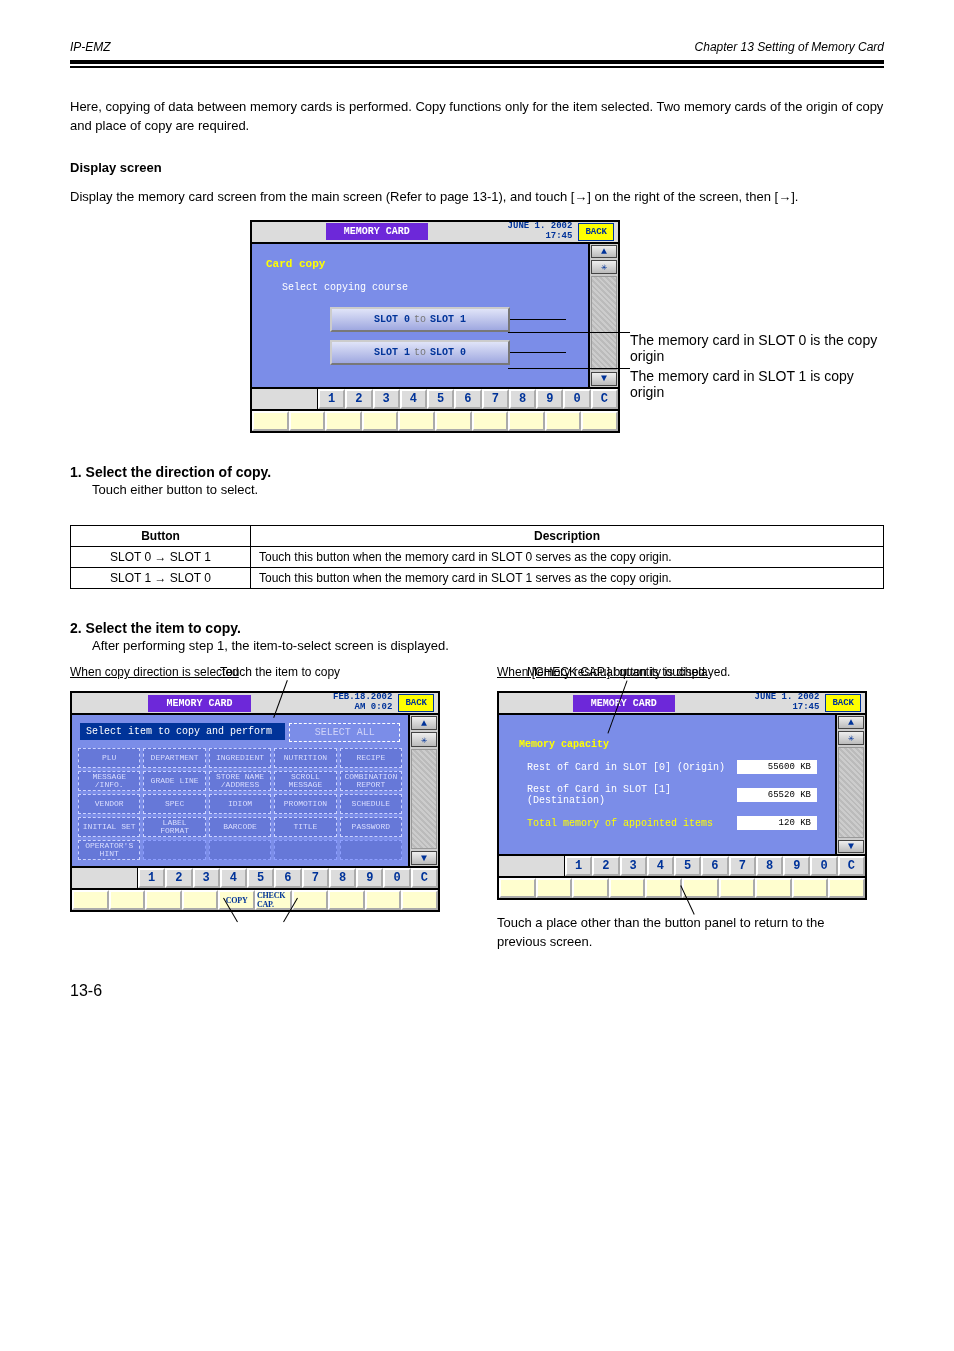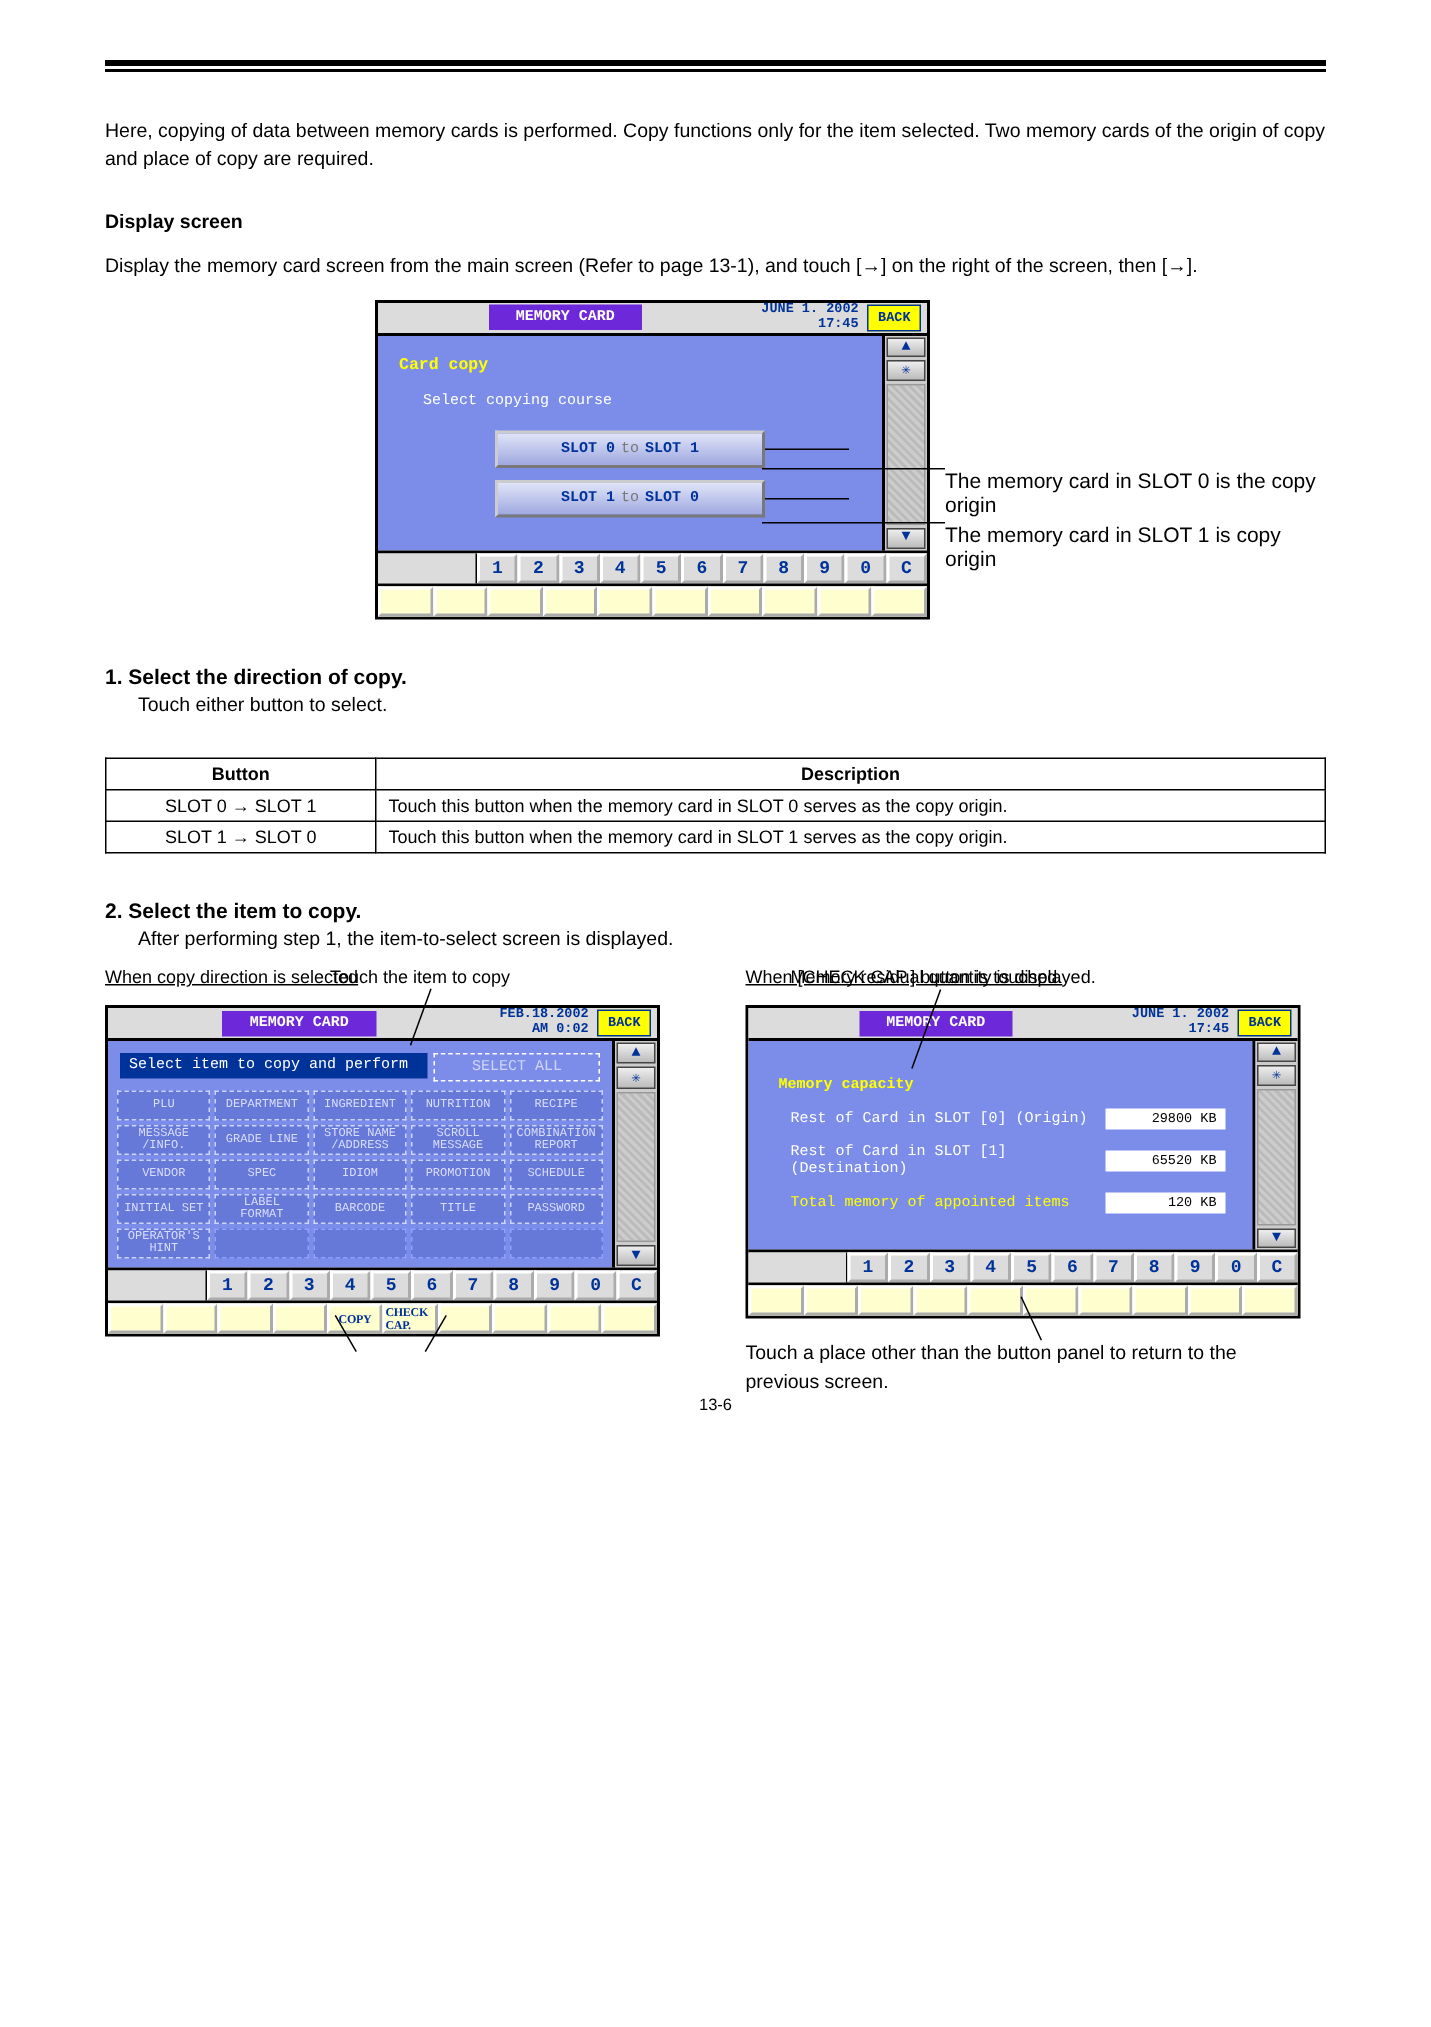--- a/index.html
+++ b/index.html
@@ -242,20 +242,24 @@
   .memrow .val {
     width: 80px;background:#fff;color:#000;padding:2px 6px;text-align:right;font-size:9px;position:relative;
   }
   .memrow .hdr { color:#ffff00;font-weight:bold;font-size:10px;padding-left:2px;}
   .memrow.header { margin-bottom:8px;}
 </style>
 </head>
 <body>
 
 <div class="page">
+  <div class="header">
+    <span class="chap">IP-EMZ</span>
+    <span class="chap">Chapter 13   Setting of Memory Card</span>
+  </div>
   <hr class="hr1">
   <hr class="hr2">
 
 
   <p class="body-text">Here, copying of data between memory cards is performed. Copy functions only for the item selected. Two memory cards of the origin of copy and place of copy are required.</p>
   <div class="sub-heading">Display screen</div>
   <p class="body-text">
     <span>Display the memory card screen from the main screen (Refer to page 13-1), and touch [</span><span class="arrow">→</span><span>] on the right of the screen, then [</span><span class="arrow">→</span><span>].</span>
   </p>
 
@@ -467,21 +471,21 @@
           </div>
           <div class="back">BACK</div>
         </div>
         <div class="mainrow" style="height:170px;">
           <div class="main-panel">
             <div class="memrow header">
                 <span class="hdr">Memory capacity</span>
               </div>
             <div class="memrow white">
               <span class="lbl">Rest of Card in SLOT [0] (Origin)</span>
-              <span class="val">29800 KB</span>
+              <span class="val">55600 KB</span>
             </div>
             <div class="memrow white">
               <span class="lbl">Rest of Card in SLOT [1] (Destination)</span>
               <span class="val">65520 KB</span>
             </div>
             <div class="memrow" style="color:#ffff00;">
               <span class="lbl">Total memory of appointed items</span>
               <span class="val">120 KB</span>
             </div>
           </div>
@@ -519,14 +523,14 @@
           <div class="sbtn"></div>
         </div>
       </div>
       <div style="position:relative;">
         <div style="position:absolute;left:190px;top:-16px;width:1px;height:32px;border-left:1px solid #000;transform:rotate(-25deg);"></div>
         <div class="body-text" style="position:absolute;left:0;top:14px;width:380px;">Touch a place other than the button panel to return to the previous screen.</div>
       </div>
     </div>
   </div>
 
-  <div style="text-align:center;margin-top:40px;font-size:11px;">13-6</div>
+  <div style="text-align:left;margin-top:70px;font-size:16px;">13-6</div>
 </div>
 
 </body></html>

